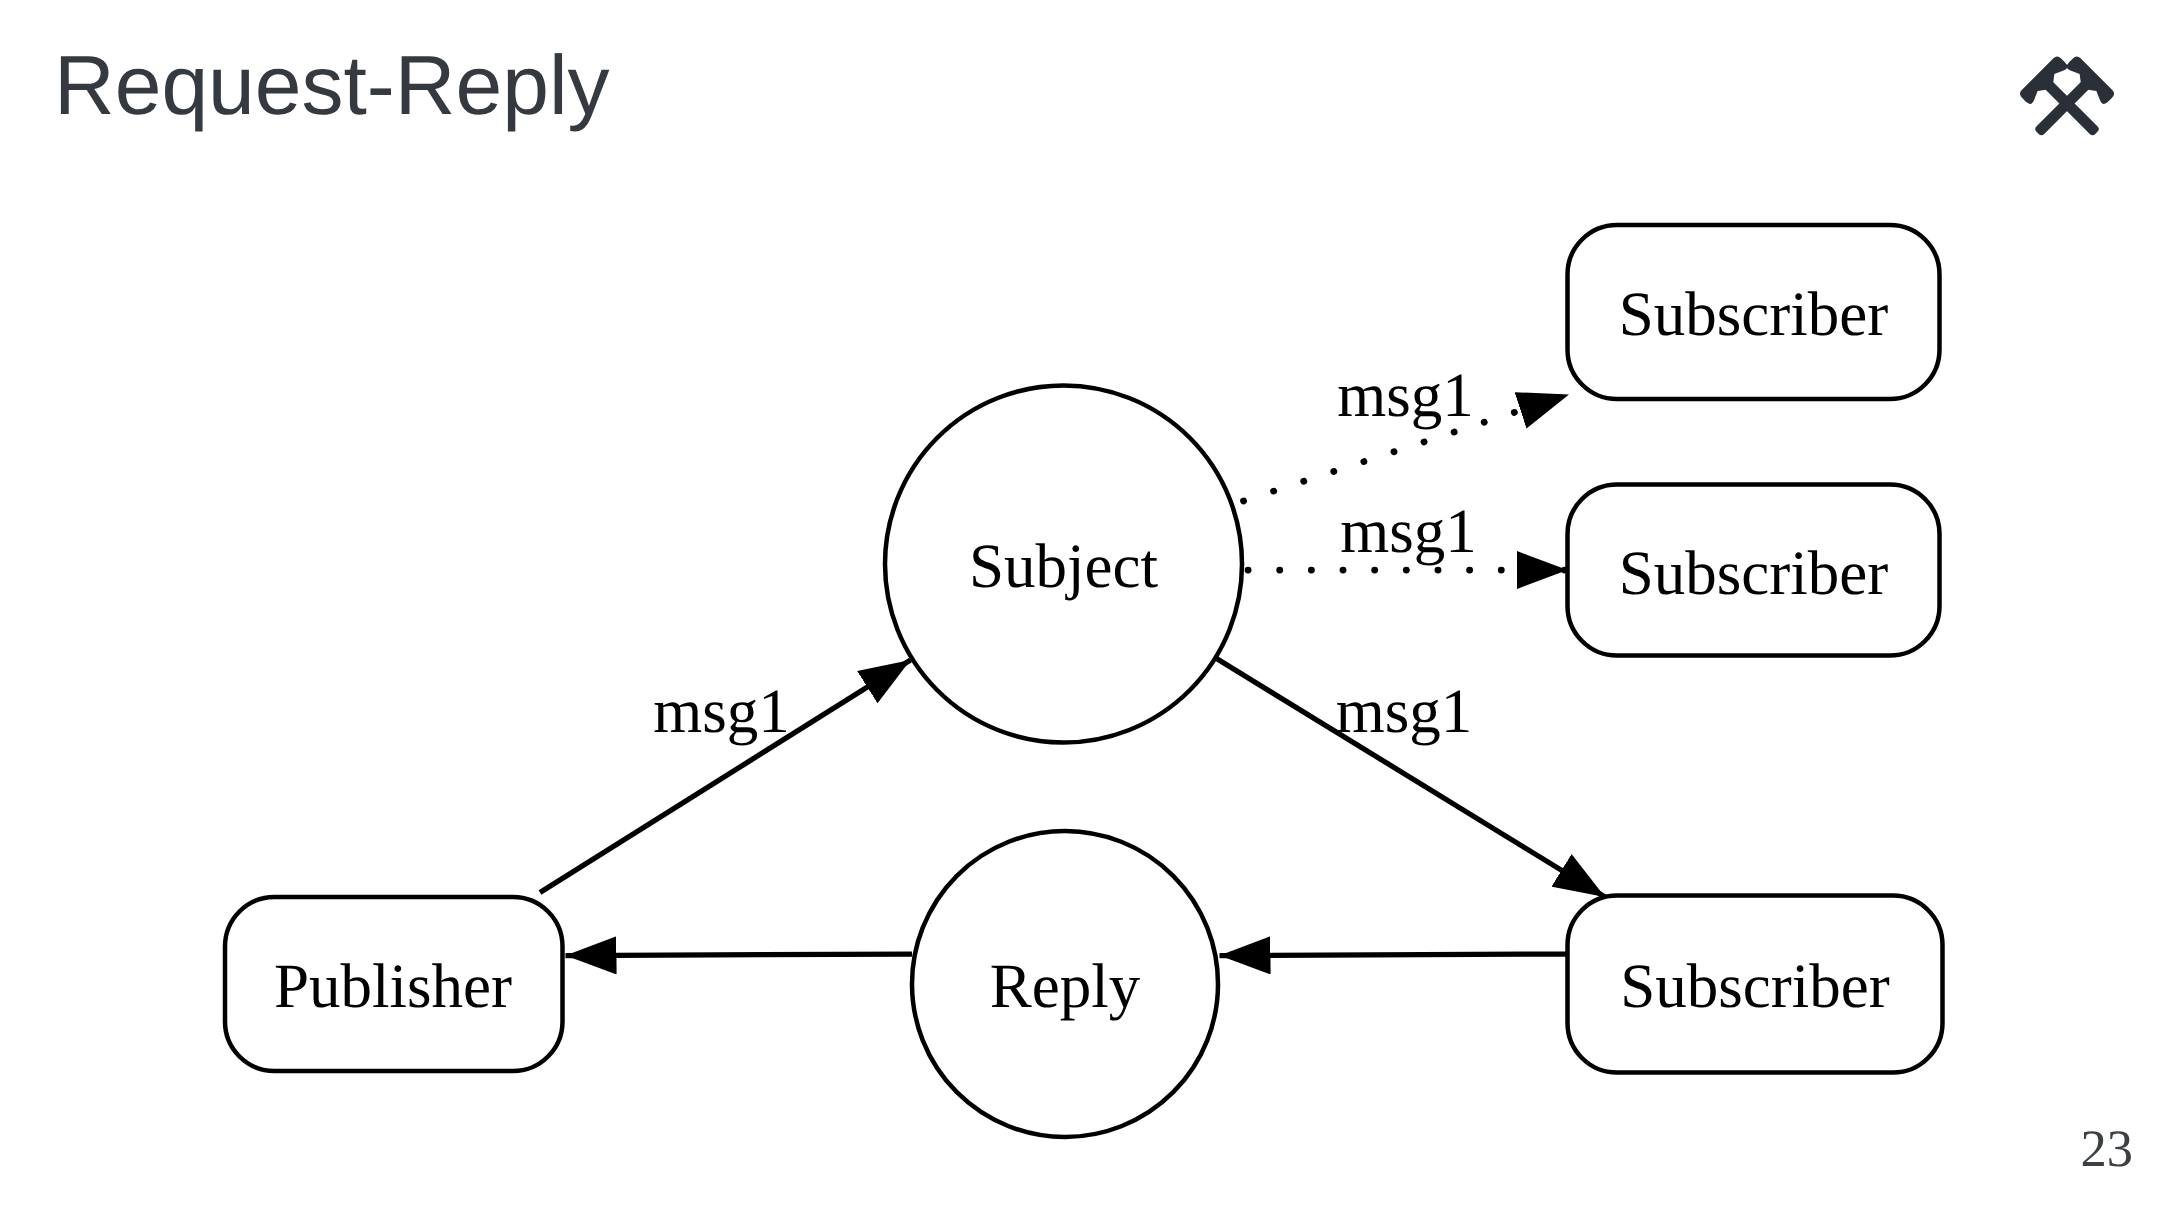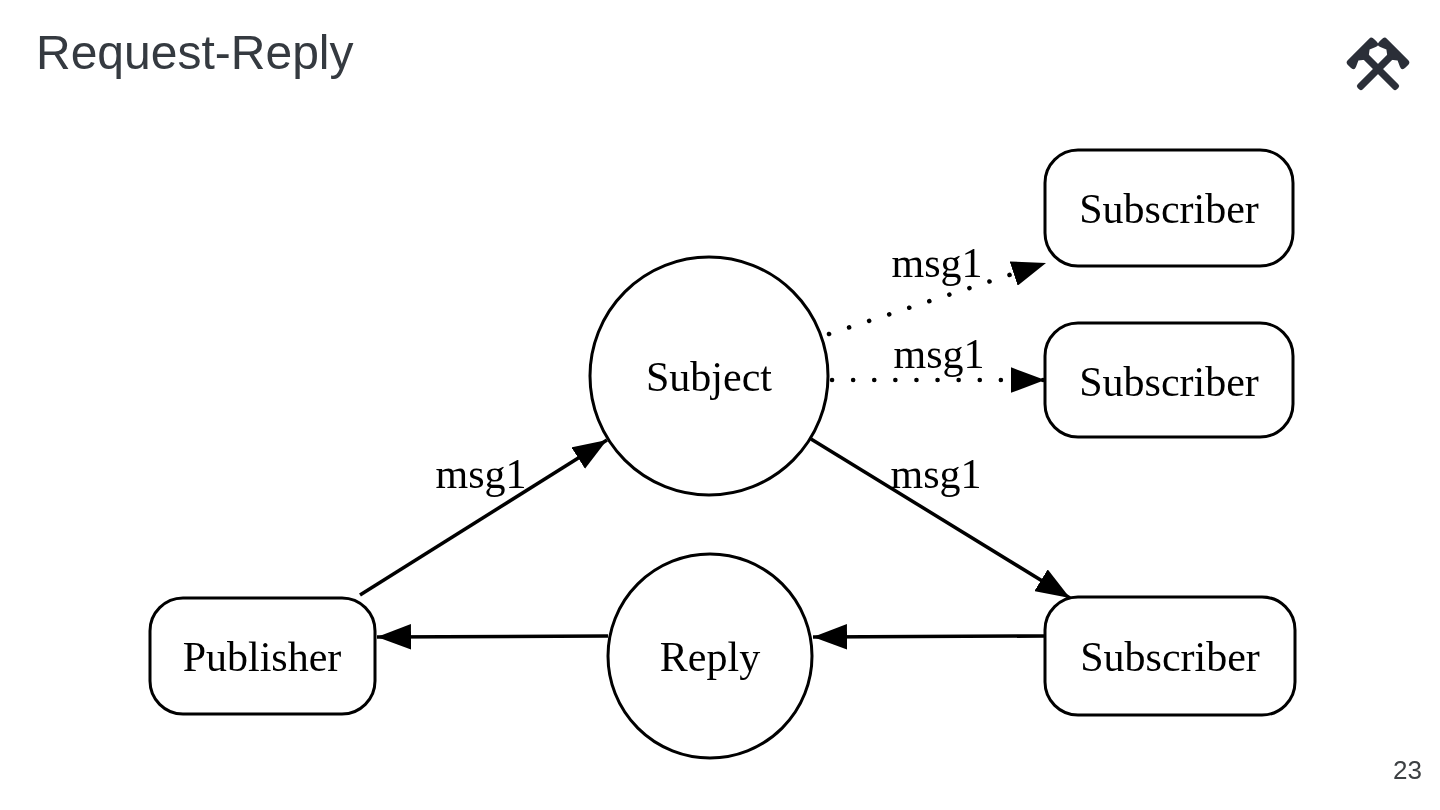--- a/index.html
+++ b/index.html
@@ -9,21 +9,21 @@
     height: 810px;
     background: #ffffff;
     overflow: hidden;
     font-family: "Liberation Sans", sans-serif;
   }
   .slide-title {
     position: absolute;
     left: 36px;
     top: 28px;
     margin: 0;
-    font-size: 48px;
+    font-size: 56px;
     font-weight: 400;
     color: #353a40;
     line-height: 1.05;
     font-family: "Liberation Sans", sans-serif;
   }
   .corner-icon {
     position: absolute;
     left: 1343px;
     top: 36px;
     width: 70px;
@@ -33,23 +33,23 @@
     position: absolute;
     left: 0;
     top: 0;
     width: 1440px;
     height: 810px;
   }
   .page-number {
     position: absolute;
     right: 18px;
     bottom: 24px;
-    font-size: 26px;
+    font-size: 35px;
     color: #3c4043;
-    font-family: Liberation Sans, sans-serif;
+    font-family: Liberation Serif, serif;
   }
   .node-shape { fill: #ffffff; stroke: #000000; stroke-width: 3; }
   .edge-line  { stroke: #000000; stroke-width: 3.5; fill: none; }
   .edge-dotted {
     stroke: #000000;
     stroke-width: 4.5;
     fill: none;
     stroke-dasharray: 0.1 21;
     stroke-linecap: round;
   }

